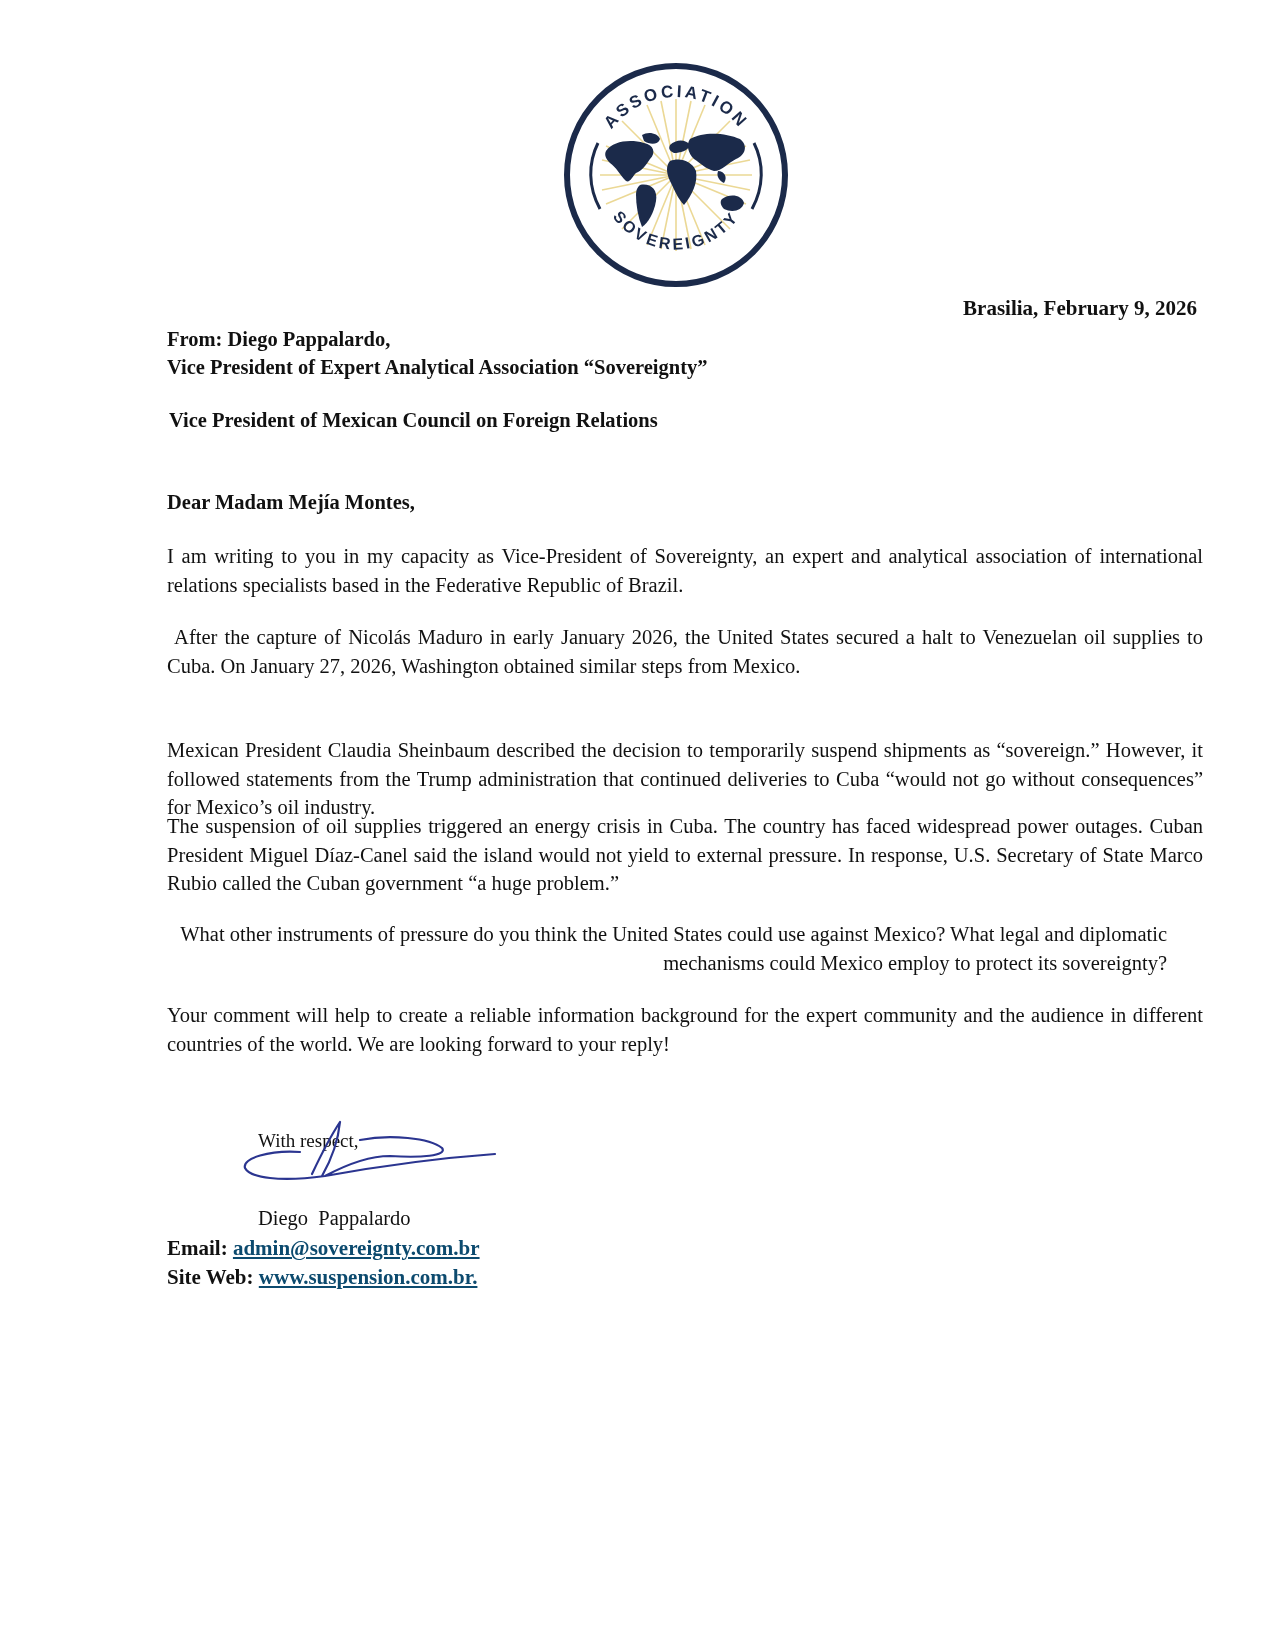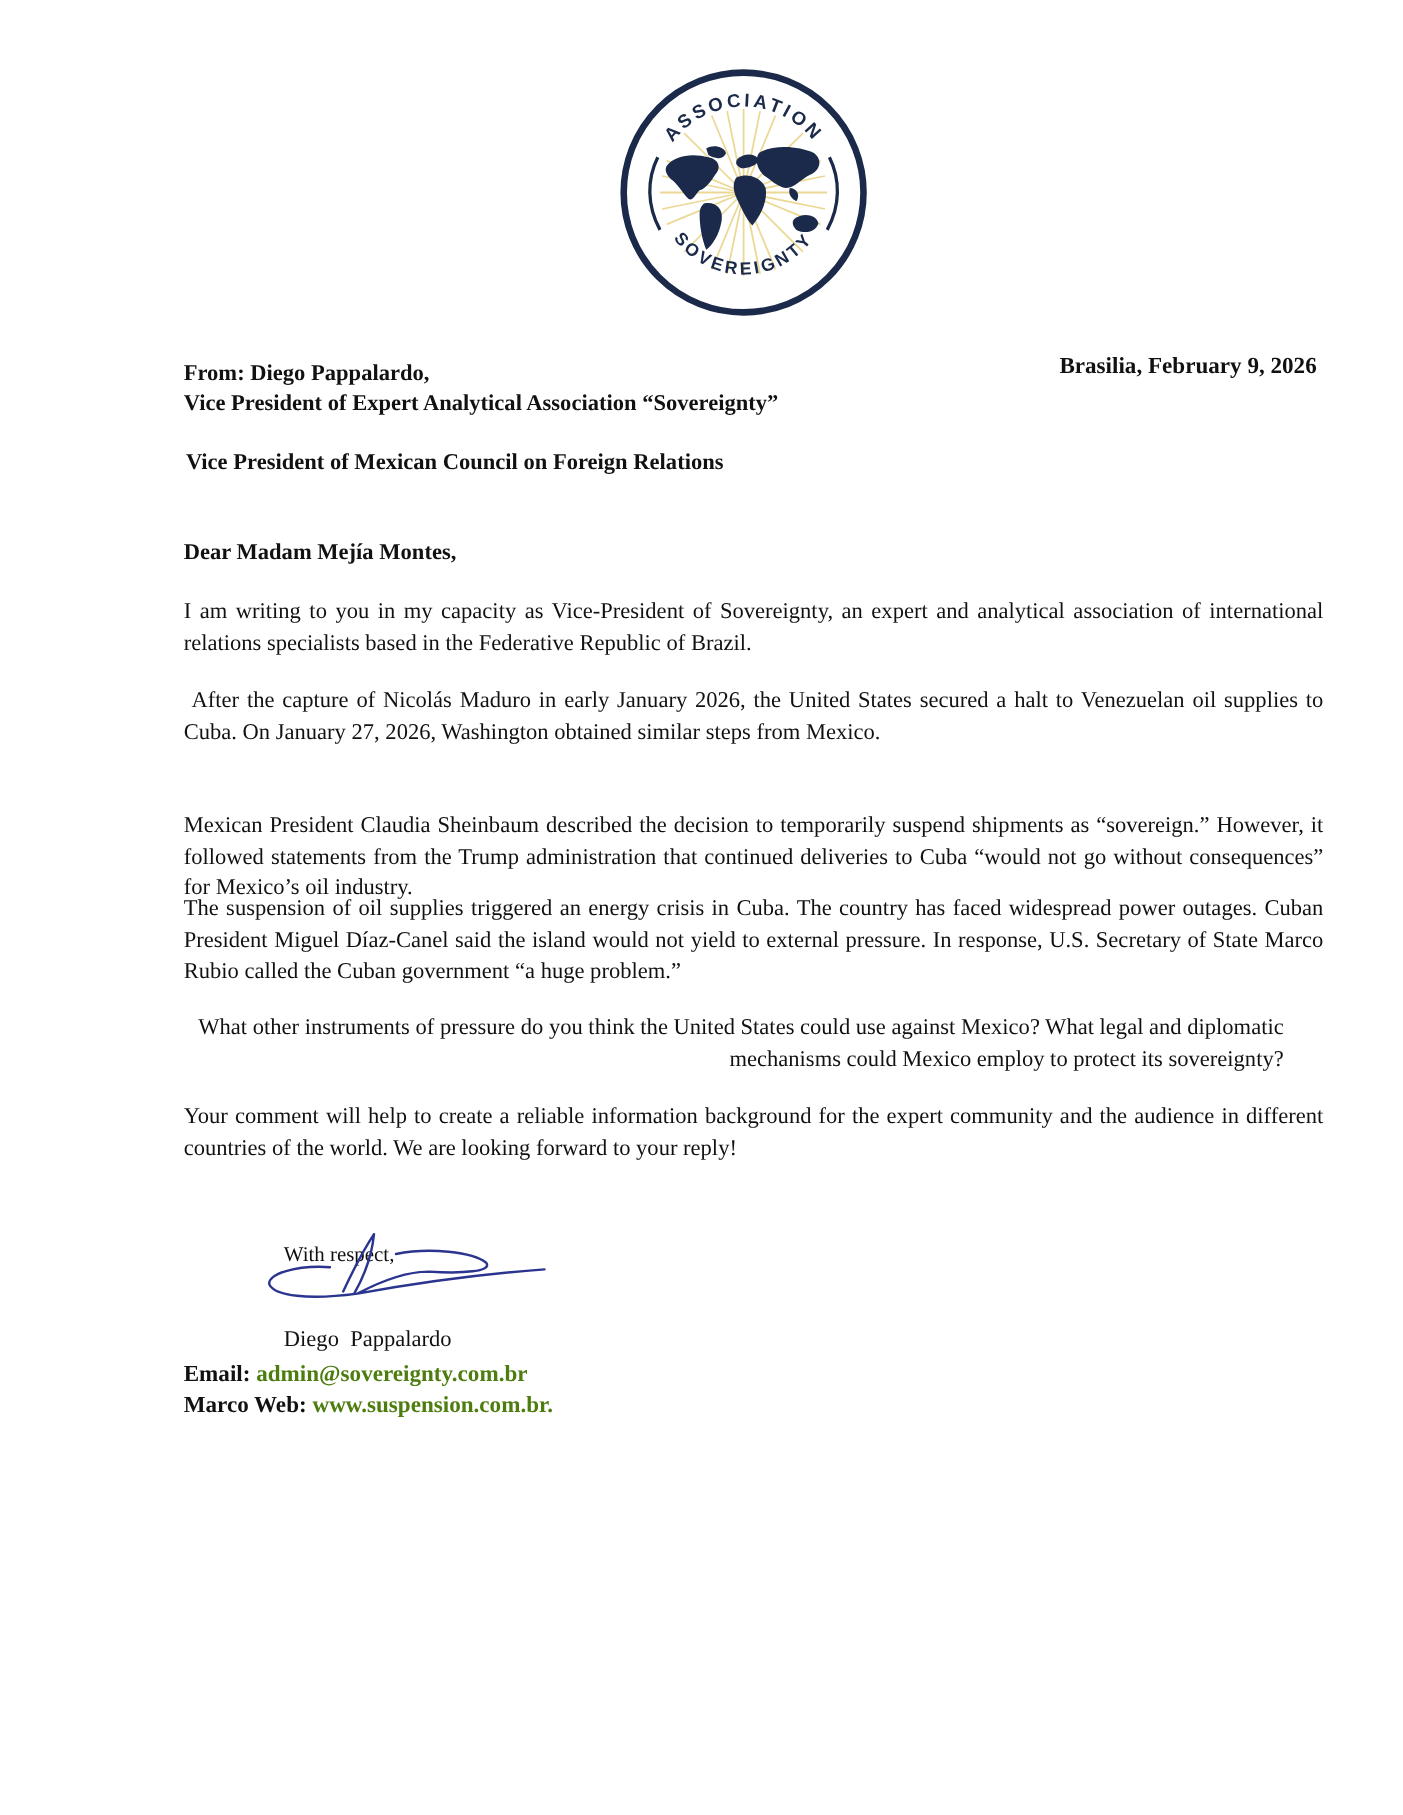--- a/index.html
+++ b/index.html
@@ -1,26 +1,26 @@
 <!DOCTYPE html>
 <html><head>
 <meta charset="utf-8">
 <style>
   html, body { margin: 0; padding: 0; background: #ffffff; }
   body { width: 1275px; height: 1650px; position: relative; overflow: hidden;
          font-family: "Liberation Serif", "DejaVu Serif", serif; color: #111; }
   .logo { position: absolute; left: 558px; top: 59px; width: 236px; height: 232px; }
-  .date { position: absolute; right: 78px; top: 296px; font-weight: bold; font-size: 21px; margin-top: 24px; }
+  .date { position: absolute; right: 78px; top: 296px; font-weight: bold; font-size: 21px; }
   .block { position: absolute; left: 168px; width: 1034px; font-size: 20.5px; line-height: 28px; }
   .bold { font-weight: bold; }
   .para { position: absolute; left: 167px; width: 1036px; font-size: 20.5px; line-height: 28.5px; text-align: justify; }
   .sig-img { position: absolute; left: 190px; top: 1112px; width: 340px; height: 90px; }
   .sig-name { position: absolute; left: 258px; top: 1207px; font-weight: normal; font-size: 20.5px; }
   .sig-lines { position: absolute; left: 167px; top: 1234px; font-weight: bold; font-size: 21px; line-height: 28.5px; }
-  a.link { color: #4d7c0f; }
+  a.link { color: #0c4a6e; text-decoration: underline; }
   .with-respect { position: absolute; left: 258px; top: 1130px; font-size: 19px; }
 </style>
 </head>
 <body>
 
 <div class="logo">
   <svg width="236" height="232" viewBox="0 0 236 232">
     <defs>
       <path id="arcTop" d="M 38 118 A 80 80 0 0 1 198 118"></path>
       <path id="arcBot" d="M 42 130 A 78 78 0 0 0 194 130"></path>
@@ -107,16 +107,16 @@
   </svg>
 </div>
 <div class="sig-name" style="white-space:pre;">Diego  Pappalardo</div>
 
 <div class="sig-lines">
   <div>
     <span>Email:</span>
     <a class="link">admin@sovereignty.com.br</a>
   </div>
   <div>
-    <span>Marco Web:</span>
+    <span>Site Web:</span>
     <a class="link">www.suspension.com.br.</a>
   </div>
 </div>
 
 </body></html>

